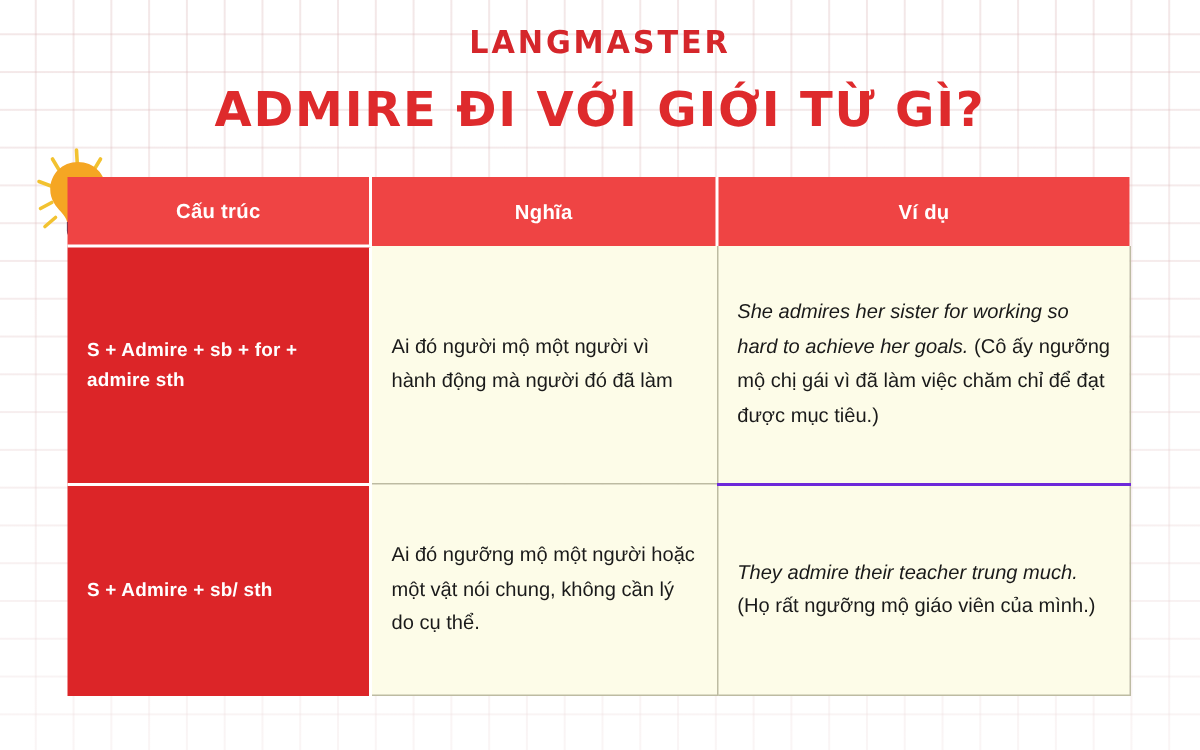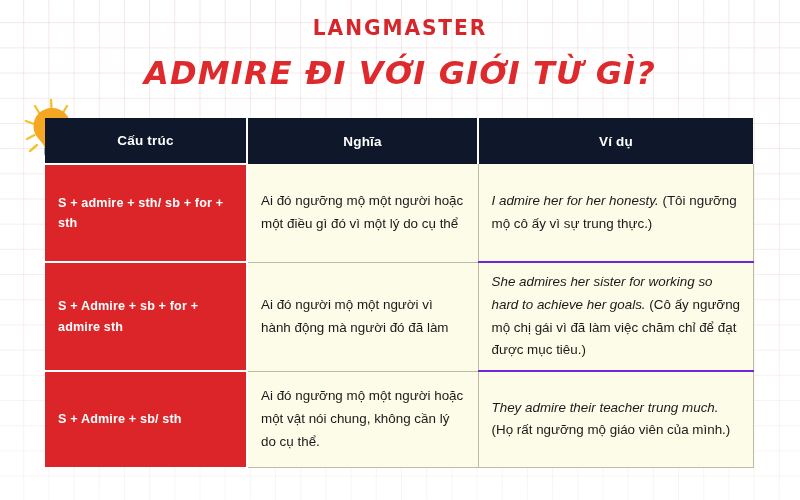--- a/index.html
+++ b/index.html
@@ -35,42 +35,41 @@
     transform:scaleX(0.96);
   }
   #page-title{
     position:absolute;left:0;right:0;top:54px;
     text-align:center;
     font-size:32px;font-weight:bold;
     letter-spacing:1.2px;
     color:#DE2A2C;
     font-family:"DejaVu Sans", sans-serif;
     white-space:nowrap;
-    font-style:italic;
   }
 
   
   #bulb{position:absolute;left:14px;top:96px;width:76px;height:66px;}
 
   
   #table-wrap{
     position:absolute;left:45px;top:118px;
     width:708px;height:346px;
   }
   table#structure-table{
     border-collapse:collapse;
     width:100%;height:100%;
     table-layout:fixed;
   }
   table#structure-table col.c1{width:202px;}
   table#structure-table col.c2{width:231px;}
   table#structure-table col.c3{width:275px;}
 
   thead th{
-    background:#0f172a;
+    background:#ef4444;
     color:#ffffff;
     font-size:13.5px;
     font-weight:bold;
     height:45px;
     text-align:center;
     border:none;
     border-right:2px solid #ffffff;
     padding:0;
     letter-spacing:0.2px;
   }
@@ -157,25 +156,20 @@
         <col class="c3">
       </colgroup>
     <thead>
       <tr>
         <th>Cấu trúc</th>
         <th>Nghĩa</th>
         <th>Ví dụ</th>
       </tr>
     </thead>
     <tbody>
-      <tr class="r1">
-        <td class="struct-cell">S + admire + sth/ sb + for + sth</td>
-        <td class="mean-cell">Ai đó ngưỡng mộ một người hoặc một điều gì đó vì một lý do cụ thể</td>
-        <td class="ex-cell"><em>I admire her for her honesty.</em> <span>(Tôi ngưỡng mộ cô ấy vì sự trung thực.)</span></td>
-      </tr>
       <tr class="r2">
         <td class="struct-cell">S + Admire + sb + for + admire sth</td>
         <td class="mean-cell">Ai đó người mộ một người vì hành động mà người đó đã làm</td>
         <td class="ex-cell"><em>She admires her sister for working so hard to achieve her goals.</em> <span>(Cô ấy ngưỡng mộ chị gái vì đã làm việc chăm chỉ để đạt được mục tiêu.)</span></td>
       </tr>
       <tr class="r3">
         <td class="struct-cell">S + Admire + sb/ sth</td>
         <td class="mean-cell">Ai đó ngưỡng mộ một người hoặc một vật nói chung, không cần lý do cụ thể.</td>
         <td class="ex-cell"><em>They admire their teacher trung much.</em> <span>(Họ rất ngưỡng mộ giáo viên của mình.)</span></td>
       </tr>

